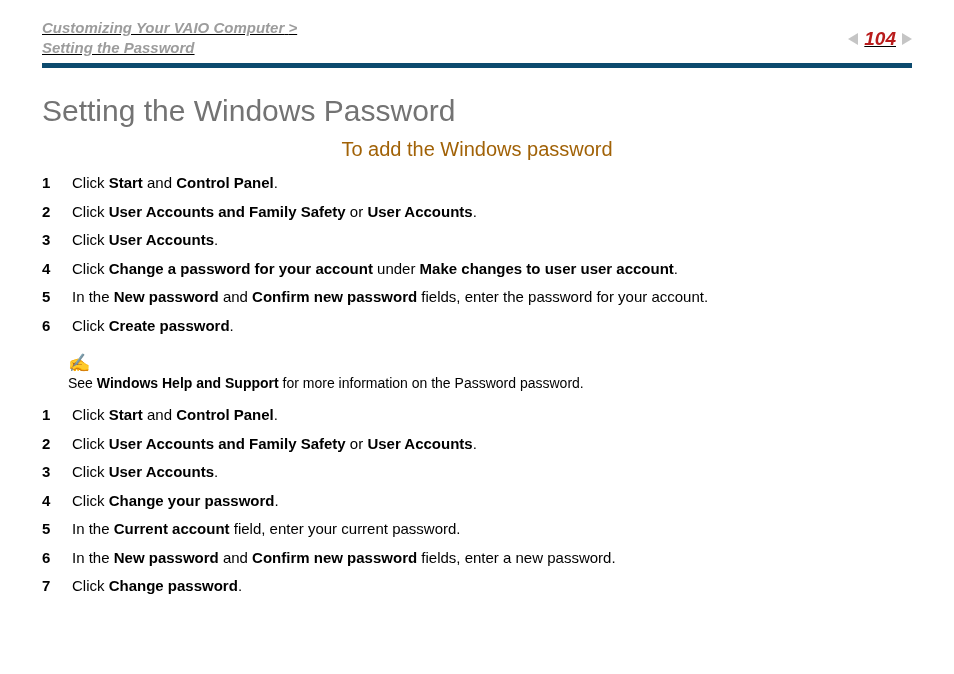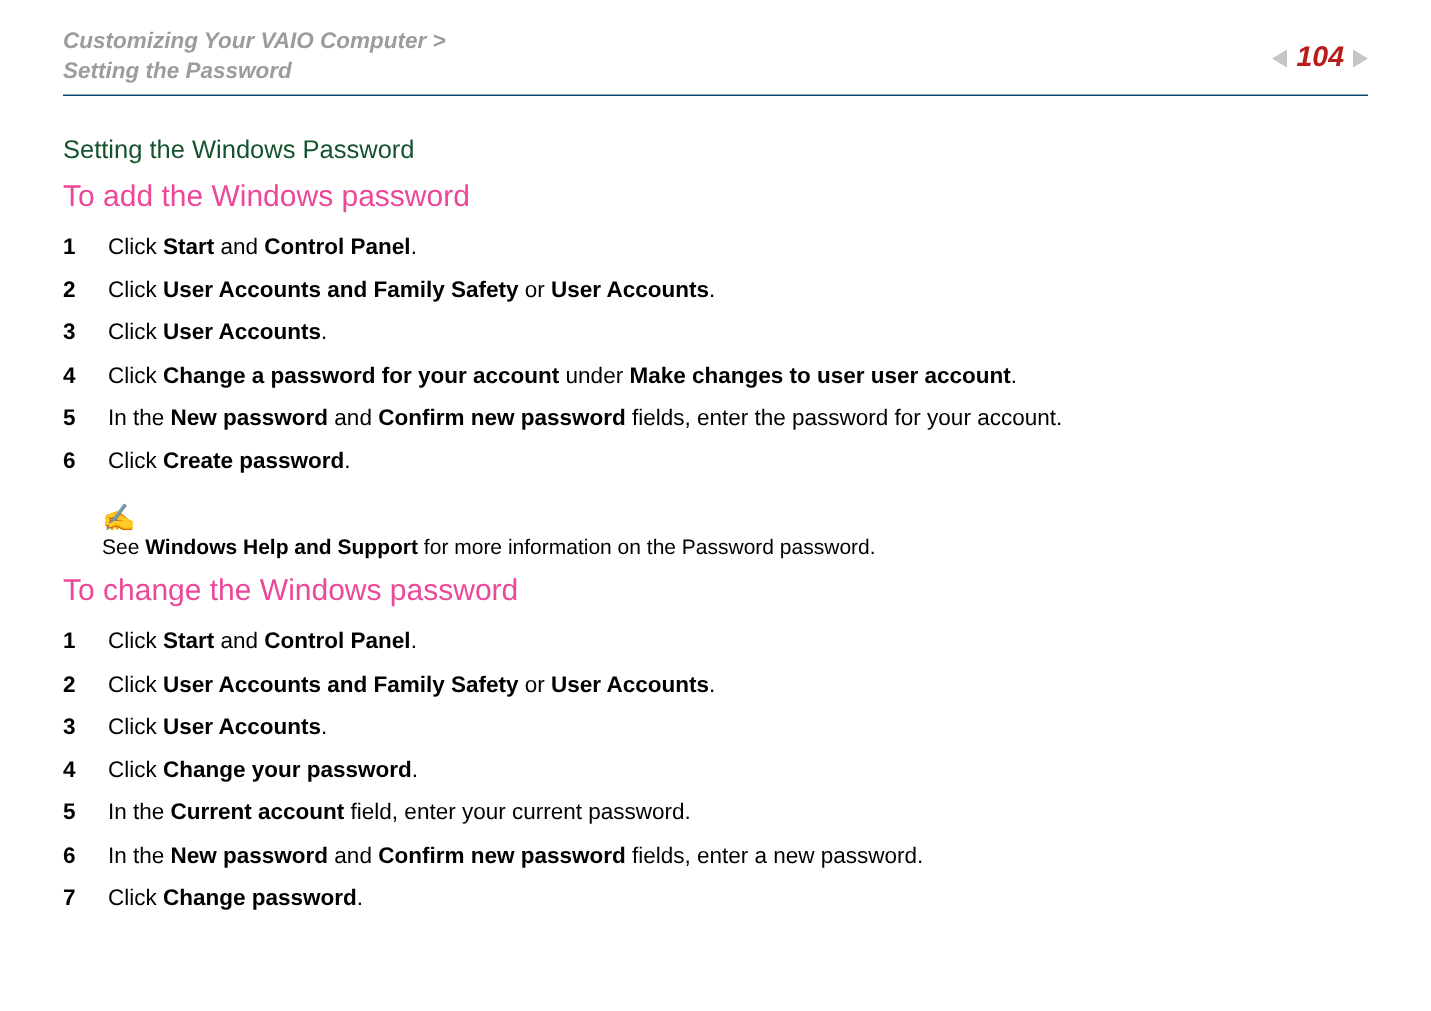--- a/index.html
+++ b/index.html
@@ -7,46 +7,48 @@
     width:954px;height:674px;
     font-family:Arial,Helvetica,sans-serif;
     font-size:15px;color:#000;
     box-sizing:border-box;
     padding:18px 42px 0 42px;
     position:relative;
     background:#fff;
   }
   .header{
     display:flex;justify-content:space-between;align-items:flex-start;
-    border-bottom:1px solid #0c4a6e;
+    border-bottom:5px solid #0c4a6e;
     padding-bottom:6px;
+    text-decoration:underline;
   }
   .breadcrumb{
     font-weight:bold;font-style:italic;
     color:#9c9c9c;font-size:15px;line-height:1.3;
   }
   .breadcrumb .gt{font-style:italic;}
   .page-nav{
     display:flex;align-items:center;gap:6px;
     margin-top:10px;
   }
   .page-nav .num{
     font-weight:bold;font-style:italic;color:#b91c1c;font-size:19px;
   }
   .arrow-l,.arrow-r{width:0;height:0;display:inline-block;}
   .arrow-l{border-top:6px solid transparent;border-bottom:6px solid transparent;border-right:10px solid #c5c5c5;}
   .arrow-r{border-top:6px solid transparent;border-bottom:6px solid transparent;border-left:10px solid #c5c5c5;}
   .content{padding-top:26px;}
   h1.title{
-    font-size:17px;font-weight:normal;color:#14532d;
+    font-size:30px;font-weight:normal;color:#737373;
     margin:0 0 6px 0;
   }
   h2.sub{
-    font-size:20px;font-weight:normal;color:#ec4899;
+    font-size:20px;font-weight:normal;color:#a16207;
     margin:10px 0 8px 0;
+    text-align:center;
   }
   ol.steps{
     list-style:none;margin:0;padding:0;
   }
   ol.steps li{
     display:flex;gap:18px;line-height:1.9;font-size:15px;
   }
   ol.steps li .n{font-weight:bold;min-width:12px;}
   .b{font-weight:bold;text-align:right;}
   .note{
@@ -108,21 +110,20 @@
       </li>
     </ol>
 
   <div class="note">
     <span class="icon">✍</span>
     <span class="text">
       <span>See </span><span class="b">Windows Help and Support</span><span> for more information on the Password password.</span>
     </span>
   </div>
 
-  <h2 class="sub">To change the Windows password</h2>
   <ol class="steps" id="steps-change">
       <li>
         <span class="n">1</span>
         <span>Click <span class="b">Start</span> and <span class="b">Control Panel</span>.</span>
       </li>
       <li>
         <span class="n">2</span>
         <span>Click <span class="b">User Accounts and Family Safety</span> or <span class="b">User Accounts</span>.</span>
       </li>
       <li>

